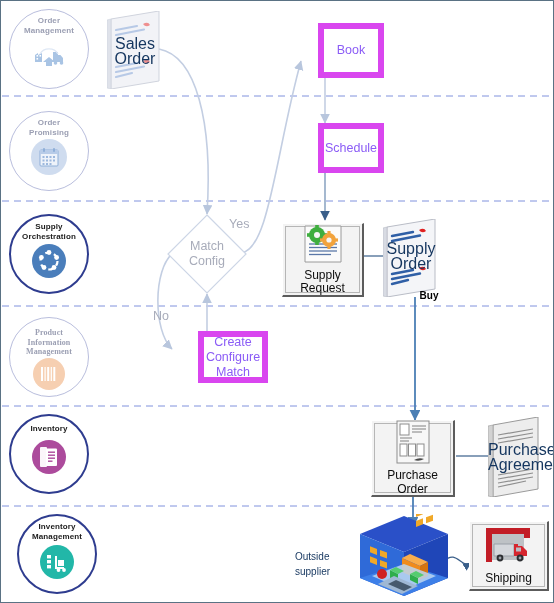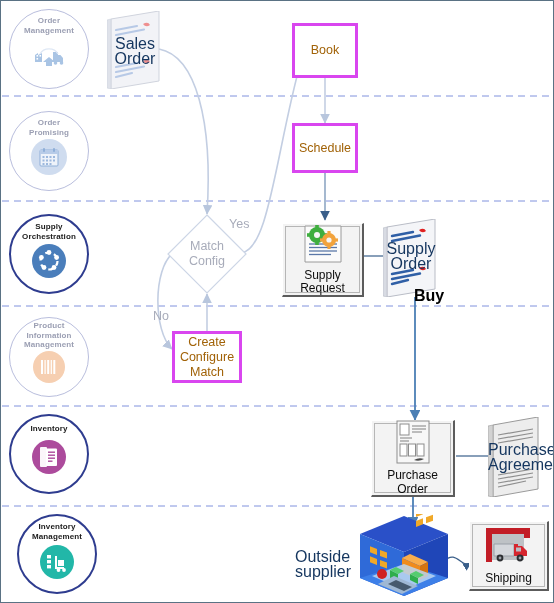--- a/index.html
+++ b/index.html
@@ -44,28 +44,29 @@
   .role .shadow{
     position:absolute;left:3px;top:4px;width:80px;height:80px;
     border-radius:50%;
     box-shadow:2px 3px 4px rgba(120,125,160,.35);
     z-index:-1;
   }
 
   
   .pbox{
     position:absolute;
-    border:3px solid #d946ef;
+    border:6px solid #d946ef;
     background:#ffffff;
-    color:#a16207;
+    color:#8b5cf6;
     font-size:12.5px;
     line-height:15px;
     display:flex;align-items:center;justify-content:center;
     text-align:center;
     box-sizing:border-box;
+    margin-left:26px;
   }
 
   
   .diamond-wrap{position:absolute;}
   .diamond-wrap .dlabel{
     position:absolute;left:0;top:0;width:100%;height:100%;
     display:flex;flex-direction:column;justify-content:center;
     color:#a8acba;font-size:12.5px;line-height:15px;text-align:center;
   }
 
@@ -107,21 +108,21 @@
   .icobox .iblabel{
     position:relative;
     font-size:12px;line-height:13.5px;
     color:#0d0d0d;text-align:center;
     z-index:2;
   }
   .icobox .ibart{position:relative;z-index:2;}
 
   .plainlabel{
     position:absolute;
-    font-size:16px;line-height:14.5px;
+    font-size:10px;line-height:14.5px;
     color:#15365f;
     text-align:center;
   }
   .bold-lbl{font-weight:bold;color:#000000;}
 </style>
 </head>
 <body>
 
 <div id="canvas">
 
@@ -229,21 +230,21 @@
         <circle cx="20.6" cy="9.5" r="2.4" fill="#ffffff"></circle>
         <circle cx="18" cy="19.5" r="2.4" fill="#ffffff"></circle>
         <circle cx="8" cy="19.5" r="2.4" fill="#ffffff"></circle>
         <circle cx="5.4" cy="9.5" r="2.4" fill="#ffffff"></circle>
       </svg>
     </div>
   </div>
 
   <div class="role dim" style="left:8px;top:316px;">
     <div class="shadow"></div>
-    <div class="rlabel" style="margin-top:3px;">
+    <div class="rlabel" style="margin-top:10px;font-family:Liberation Serif, serif;">
       <span>Product</span><br><span>Information</span><br><span>Management</span>
     </div>
     <div class="ricon" style="background:#f6cfb1;width:32px;height:32px;margin-top:1px;">
       <svg width="20" height="18" viewBox="0 0 20 18">
         <g fill="#ffffff">
           <rect x="2" y="2" width="2" height="14"></rect>
           <rect x="5.5" y="2" width="1.2" height="14"></rect>
           <rect x="8.2" y="2" width="2" height="14"></rect>
           <rect x="11.7" y="2" width="1.2" height="14"></rect>
           <rect x="14.3" y="2" width="2" height="14"></rect>

